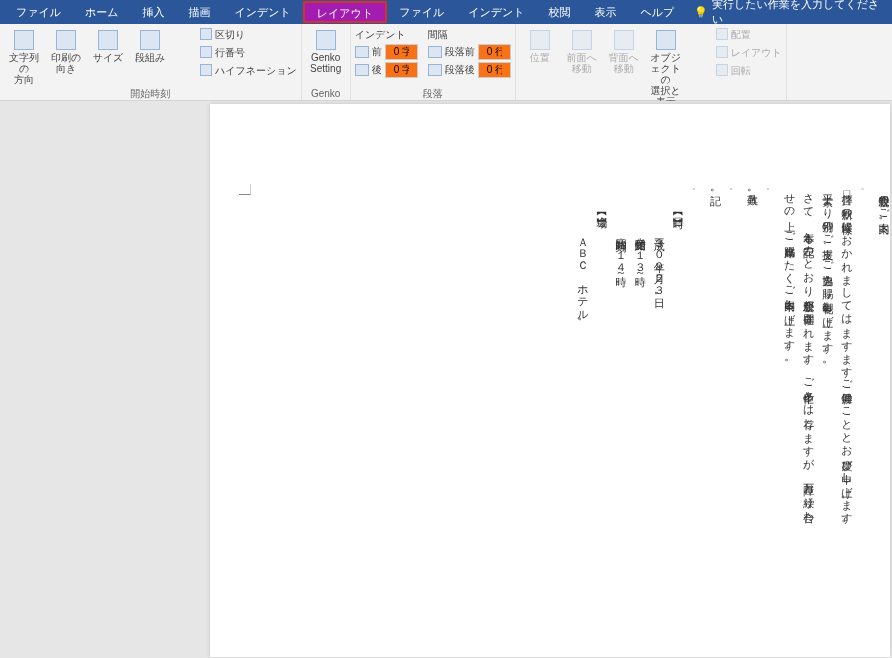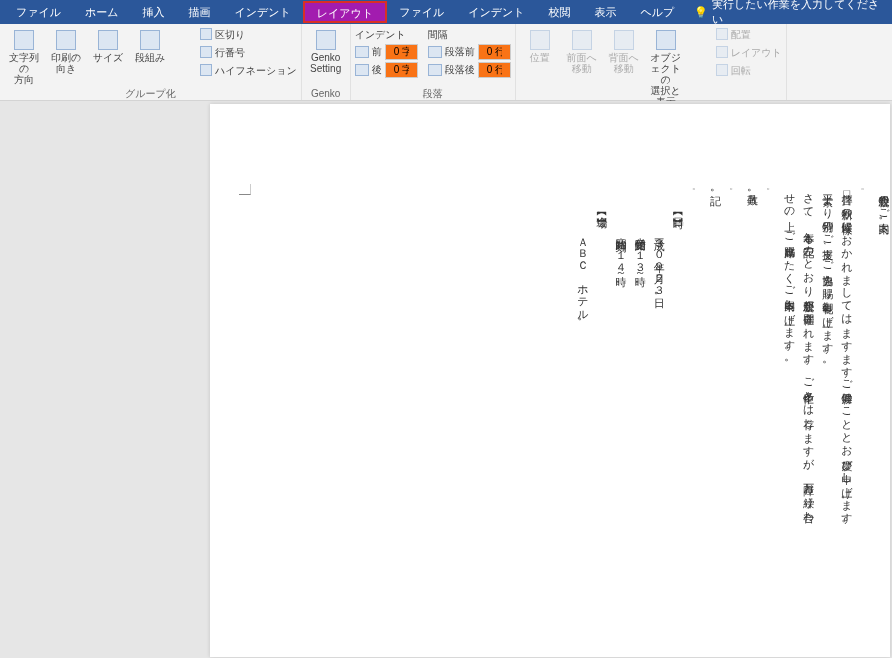--- a/index.html
+++ b/index.html
@@ -245,21 +245,21 @@
         <div class="item">
             <div class="micon"></div>
             <span>行番号</span>
           </div>
         <div class="item">
             <div class="micon"></div>
             <span>ハイフネーション</span>
           </div>
       </div>
     </div>
-    <div class="ribbon-group-label">グループ化</div>
+    <div class="ribbon-group-label">開始時刻</div>
   </div>
 
   <div class="ribbon-group">
     <div class="ribbon-group-content">
       <div class="big-btn">
         <div class="icon"></div>
         <div class="lbl">Genko<br>Setting</div>
       </div>
     </div>
     <div class="ribbon-group-label">Genko</div>

